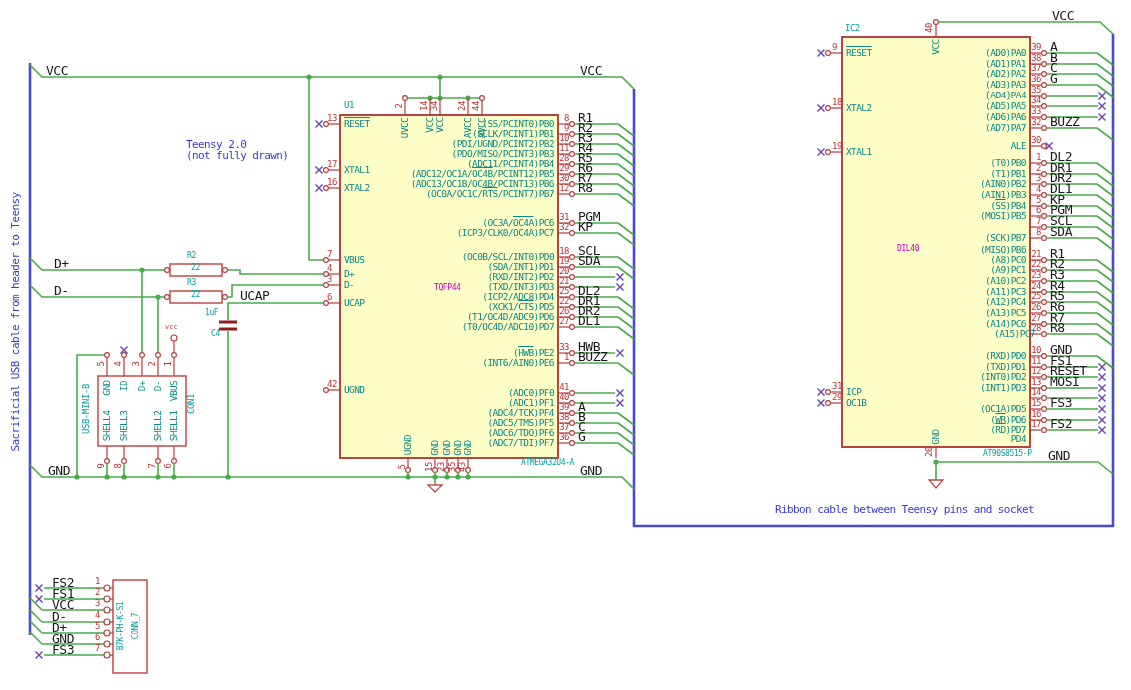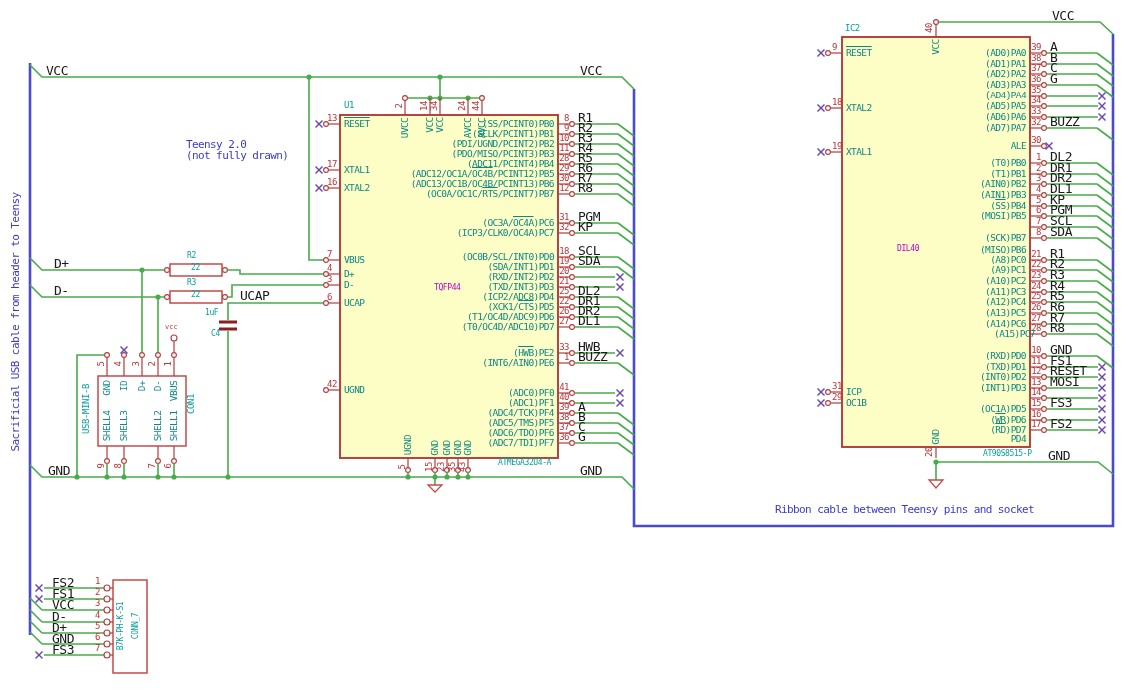--- a/index.html
+++ b/index.html
@@ -510,21 +510,21 @@
   <div class="t net" style="left:580px;top:64px"><span>VCC</span></div>
   <div class="t net" style="left:1052px;top:9px"><span>VCC</span></div>
   <div class="t net" style="left:48px;top:464px"><span>GND</span></div>
   <div class="t net" style="left:580px;top:464px"><span>GND</span></div>
   <div class="t net" style="left:1048px;top:449px"><span>GND</span></div>
   <div class="t net" style="left:54px;top:257px"><span>D+</span></div>
   <div class="t net" style="left:54px;top:284px"><span>D-</span></div>
   <div class="t net" style="left:240px;top:289px"><span>UCAP</span></div>
 
   <div class="t ref" style="left:344px;top:101px"><span>U1</span></div>
-  <div class="t val" style="left:498px;top:459px"><span>ATMEGA32U4-A</span></div>
+  <div class="t val" style="left:521px;top:459px"><span>ATMEGA32U4-A</span></div>
   <div class="t fp" style="left:434px;top:284px"><span>TQFP44</span></div>
   <div class="t ref" style="left:845px;top:24px"><span>IC2</span></div>
   <div class="t val" style="left:983px;top:450px"><span>AT90S8515-P</span></div>
   <div class="t fp" style="left:897px;top:245px"><span>DIL40</span></div>
 
   <div class="t val" style="left:187px;top:252px"><span>R2</span></div>
   <div class="t val" style="left:191px;top:264px"><span>22</span></div>
   <div class="t val" style="left:187px;top:279px"><span>R3</span></div>
   <div class="t val" style="left:191px;top:291px"><span>22</span></div>
   <div class="t val" style="left:205px;top:309px"><span>1uF</span></div>

